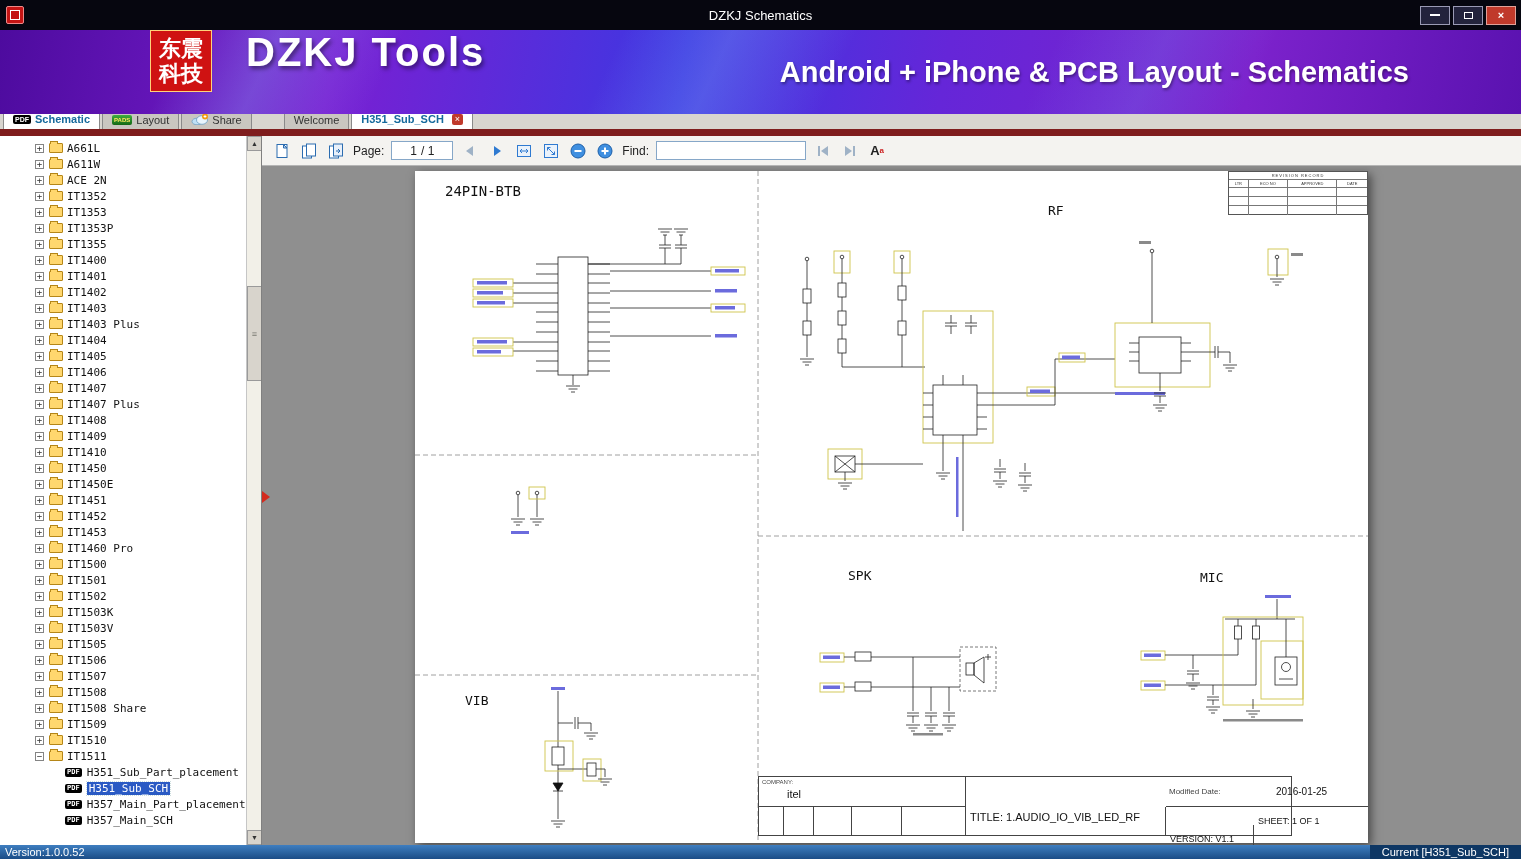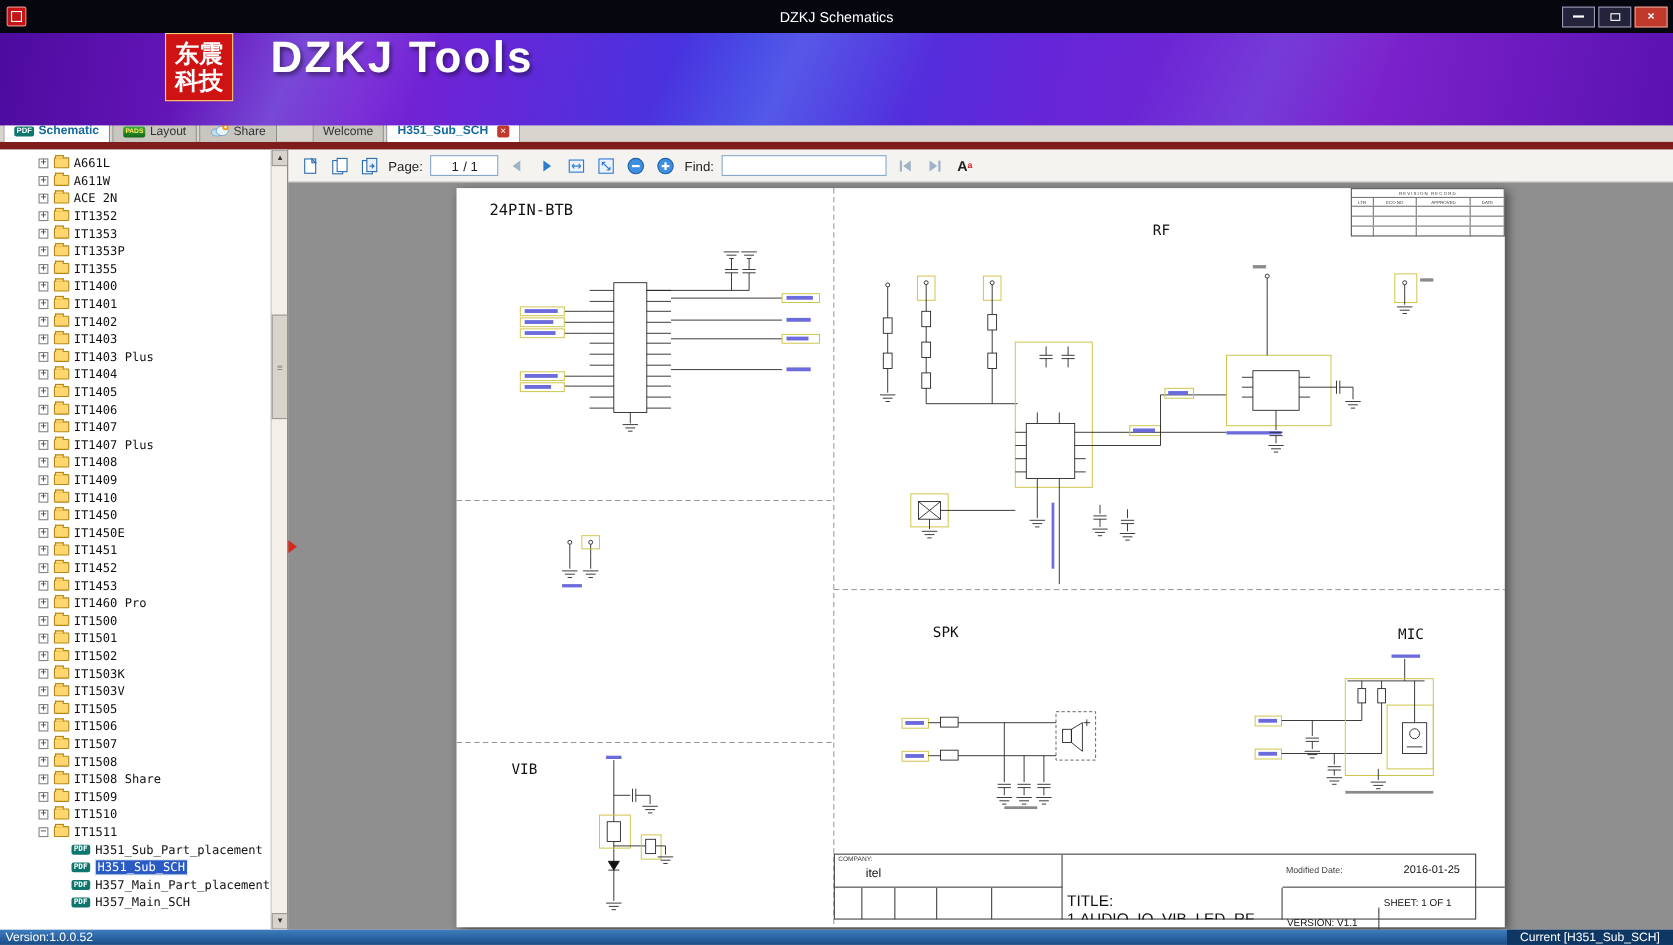--- a/index.html
+++ b/index.html
@@ -28,21 +28,21 @@
   .app-name{margin-left:34px;color:#fff;font-size:40px;font-weight:bold;letter-spacing:2px;text-shadow:2px 3px 4px rgba(0,0,0,.45)}
   .tagline{position:absolute;right:112px;top:50%;transform:translateY(-50%);color:#fff;font-size:29px;font-weight:bold;text-shadow:1px 2px 3px rgba(0,0,0,.4)}
 
   
   .tabbar{height:22px;flex:0 0 auto;background:#d8d5cf;border-bottom:7px solid #7f1d1d;display:flex;align-items:flex-end;padding-left:3px}
   .tab{height:20px;display:flex;align-items:center;gap:4px;padding:0 9px;margin-right:2px;font-size:11px;color:#333;
     background:#c9c6c0;border:1px solid #8a8a8a;border-bottom:none;border-radius:3px 3px 0 0;cursor:default;white-space:nowrap}
   .tab.active{background:#fff;height:21px}
   .tab.active .tab-text{color:#15699c;font-weight:bold}
   .doc-tabs{margin-left:30px;display:flex;align-items:flex-end}
-  .mini-pdf{background:#0f766e;color:#fff;font-size:7px;font-weight:bold;padding:1px 2px;border-radius:2px;line-height:1}
+  .mini-pdf{background:#000000;color:#fff;font-size:7px;font-weight:bold;padding:1px 2px;border-radius:2px;line-height:1}
   .mini-pads{background:linear-gradient(#3fae3f,#146814);color:#ffe95e;font-size:6px;font-weight:bold;padding:2px 2px;border-radius:2px;line-height:1}
   .close-box{width:11px;height:11px;background:#c0392b;color:#fff;font-size:9px;line-height:10px;text-align:center;border-radius:2px;margin-left:4px}
 
   
   .content{flex:1;display:flex;min-height:0}
 
   
   .sidebar{width:262px;flex:0 0 auto;background:#fff;border-right:1px solid #808080;position:relative;overflow:hidden}
   .tree{padding:4px 18px 0 35px;font-family:"DejaVu Sans Mono",monospace;font-size:11px;color:#111}
   .tree-item{height:16px;display:flex;align-items:center;white-space:nowrap;cursor:default}
@@ -82,21 +82,21 @@
   .rev-table{position:absolute;left:813px;top:0;width:140px;height:44px;border:1px solid #555;font-size:4px;color:#333}
   .rev-row{display:flex;border-bottom:1px solid #777}
   .rev-title{height:8px;justify-content:center;align-items:center;display:flex;letter-spacing:1px}
   .rev-head{height:8px}
   .rev-head span{border-right:1px solid #777;display:flex;align-items:center;justify-content:center}
   .rev-empty{height:9px}
   .rev-empty span{border-right:1px solid #777}
   .c1{width:20px}.c2{width:40px}.c3{width:50px}.c4{width:30px;border-right:none!important}
 
   
-  .tblock{position:absolute;left:343px;top:605px;width:584px;height:60px;border:1px solid #444;font-size:9px;color:#111}
+  .tblock{position:absolute;left:343px;top:605px;width:534px;height:60px;border:1px solid #444;font-size:9px;color:#111}
   .tb-cell{position:absolute;border-right:1px solid #444;border-bottom:1px solid #444;overflow:hidden}
   .tb-lab{font-size:6px;color:#444;position:absolute;top:2px;left:3px}
   .tb-val{position:absolute;font-size:11px}
   .tb-sub{position:absolute;top:0;bottom:0;width:1px;background:#444}
 
   
   .statusbar{height:14px;flex:0 0 auto;background:linear-gradient(#3e7ec0,#1a4c86);display:flex;justify-content:space-between;align-items:center;color:#fff;font-size:11px;padding-left:5px}
   .status-right{background:#0e3764;height:14px;line-height:14px;padding:0 12px}
 
   
@@ -130,20 +130,21 @@
     </div>
   </div>
 
   <div class="banner">
     <div class="banner-inner">
       <div class="logo-box">
         <span>东震</span>
         <span>科技</span>
       </div>
       <div class="app-name">DZKJ Tools</div>
+      <div class="tagline">Android + iPhone &amp; PCB Layout - Schematics</div>
     </div>
   </div>
 
   <div class="tabbar">
     <div class="tab active">
       <span class="mini-pdf">PDF</span>
       <span class="tab-text">Schematic</span>
     </div>
     <div class="tab">
       <span class="mini-pads">PADS</span>
@@ -765,21 +766,21 @@
                 <use href="#gnd" x="190" y="608"></use>
               <polygon class="dio" points="138,612 148,612 143,620"></polygon>
               <line x1="138" y1="620" x2="148" y2="620"></line>
               <use href="#gnd" x="143" y="650"></use>
             </g>
           </svg>
 
           <div class="sec-label" style="left:30px;top:12px;font-size:14px">24PIN-BTB</div>
           <div class="sec-label" style="left:633px;top:32px">RF</div>
           <div class="sec-label" style="left:433px;top:397px">SPK</div>
-          <div class="sec-label" style="left:856px;top:399px">MIC</div>
+          <div class="sec-label" style="left:785px;top:399px">MIC</div>
           <div class="sec-label" style="left:50px;top:522px">VIB</div>
 
           <div class="rev-table">
             <div class="rev-row rev-title">REVISION RECORD</div>
             <div class="rev-row rev-head">
               <span class="c1">LTR</span>
               <span class="c2">ECO NO</span>
               <span class="c3">APPROVED</span>
               <span class="c4">DATE</span>
             </div>
@@ -812,21 +813,21 @@
               <span class="tb-lab" style="font-size:8px;top:10px">Modified Date:</span>
               <span class="tb-val" style="left:110px;top:9px;font-size:10px">2016-01-25</span>
             </div>
             <div class="tb-cell" style="left:0;top:30px;width:207px;height:29px;border-bottom:none">
               <span class="tb-sub" style="left:24px"></span>
                 <span class="tb-sub" style="left:54px"></span>
                 <span class="tb-sub" style="left:92px"></span>
                 <span class="tb-sub" style="left:142px"></span>
             </div>
             <div class="tb-cell" style="left:207px;top:30px;width:200px;height:29px;border-bottom:none">
-              <span class="tb-val" style="left:4px;top:4px;font-size:14px">
+              <span class="tb-val" style="left:4px;top:4px;font-size:11px">
                 <span>TITLE:</span>
                 <span>1.AUDIO_IO_VIB_LED_RF</span>
               </span>
             </div>
             <div class="tb-cell" style="left:407px;top:48px;width:88px;height:29px;border-bottom:none">
               <span class="tb-val" style="left:4px;top:9px;font-size:9px">
                 <span>VERSION:</span>
                 <span>V1.1</span>
               </span>
             </div>

